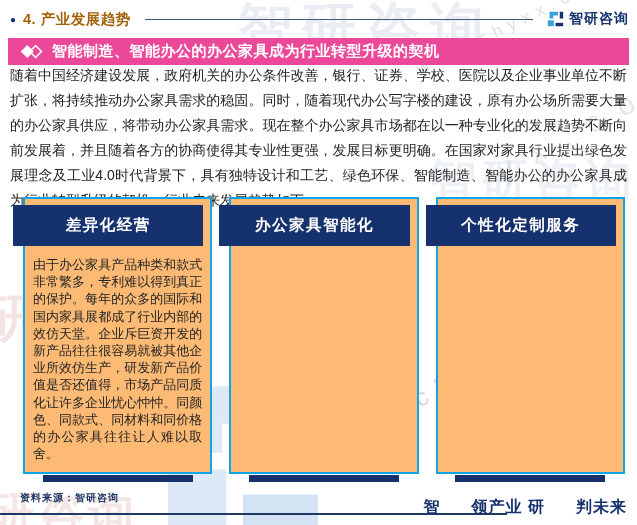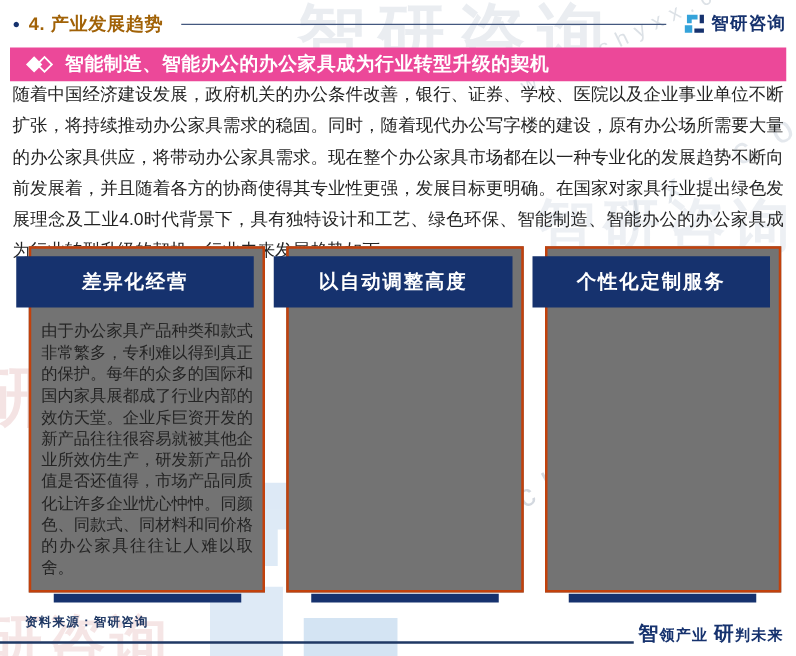--- a/index.html
+++ b/index.html
@@ -27,32 +27,32 @@
   .header-line { flex:1; height:1px; background:#44587f; margin:0 14px; }
   .logo { display:flex; align-items:center; gap:5px; }
   .logo-text { font-size:14px; font-weight:bold; color:#16326e; letter-spacing:1px; }
 
   .banner { top:38px; left:8px; right:8px; height:27px; background:#ec4899; color:#ffffff; display:flex; align-items:center; padding:0 11px; gap:9px; }
   .banner-title { font-size:15px; font-weight:bold; letter-spacing:0.5px; }
 
   .intro { top:63px; left:10px; width:617px; font-size:14px; line-height:25px; color:#242424; text-align:justify; font-weight:500; margin:0; }
 
   .cards { top:197px; left:23px; right:12px; height:277px; display:flex; gap:17px; }
-  .card { flex:1; position:relative; border:2px solid #c2410c; background:#737373;padding-left:16px; }
+  .card { flex:1; position:relative; border:2px solid #0ea5e9; background:#fdba74;padding-left:16px; }
   .card-band { position:absolute; top:6px; left:-12px; right:7px; height:41px; background:#16326e; color:#ffffff;
                display:flex; align-items:center; justify-content:center; font-size:15.5px; font-weight:bold; letter-spacing:1.5px; }
   .card-body { position:absolute; top:57px; left:8px; right:8px; bottom:4px; font-size:13px; line-height:17.2px;
                text-align:justify; color:#242424; font-weight:400; overflow:hidden; }
   .card-base { position:absolute; bottom:-10px; left:50%; transform:translateX(-50%); width:150px; height:7px; background:#16326e; }
 
   .footer-source { top:491px; left:20px; font-size:10px; font-weight:bold; color:#1f3864; letter-spacing:1px; }
   .footer-line { top:513px; left:0; width:507px; height:2px; background:#1f3864; }
   .slogan { top:497px; right:10px; color:#16326e; font-weight:bold; letter-spacing:1px; }
   .slogan .big { font-size:16px; }
-  .slogan .small { font-size:12px; }
+  .slogan .small { font-size:16px;margin-left:31px; }
 </style>
 </head>
 <body>
 
 <div class="page">
 
   <div class="wm-layer">
     <div class="wm wm-brand-top">智研咨询</div>
     <div class="wm wm-url-top">www.chyxx.com</div>
     <div class="wm wm-brand-mid">智研咨询</div>
@@ -93,21 +93,21 @@
 
   <p class="layer intro">随着中国经济建设发展，政府机关的办公条件改善，银行、证券、学校、医院以及企业事业单位不断扩张，将持续推动办公家具需求的稳固。同时，随着现代办公写字楼的建设，原有办公场所需要大量的办公家具供应，将带动办公家具需求。现在整个办公家具市场都在以一种专业化的发展趋势不断向前发展着，并且随着各方的协商使得其专业性更强，发展目标更明确。在国家对家具行业提出绿色发展理念及工业4.0时代背景下，具有独特设计和工艺、绿色环保、智能制造、智能办公的办公家具成为行业转型升级的契机。行业未来发展趋势如下：</p>
 
   <div class="layer cards">
     <div class="card">
       <div class="card-band">差异化经营</div>
       <div class="card-body">由于办公家具产品种类和款式非常繁多，专利难以得到真正的保护。每年的众多的国际和国内家具展都成了行业内部的效仿天堂。企业斥巨资开发的新产品往往很容易就被其他企业所效仿生产，研发新产品价值是否还值得，市场产品同质化让许多企业忧心忡忡。同颜色、同款式、同材料和同价格的办公家具往往让人难以取舍。</div>
       <div class="card-base"></div>
     </div>
     <div class="card">
-      <div class="card-band">以自动调整高度</div>
+      <div class="card-band">办公家具智能化</div>
       <div class="card-base"></div>
     </div>
     <div class="card">
       <div class="card-band">个性化定制服务</div>
       <div class="card-base"></div>
     </div>
   </div>
 
   <div class="layer footer-source">资料来源：智研咨询</div>
   <div class="layer footer-line"></div>

